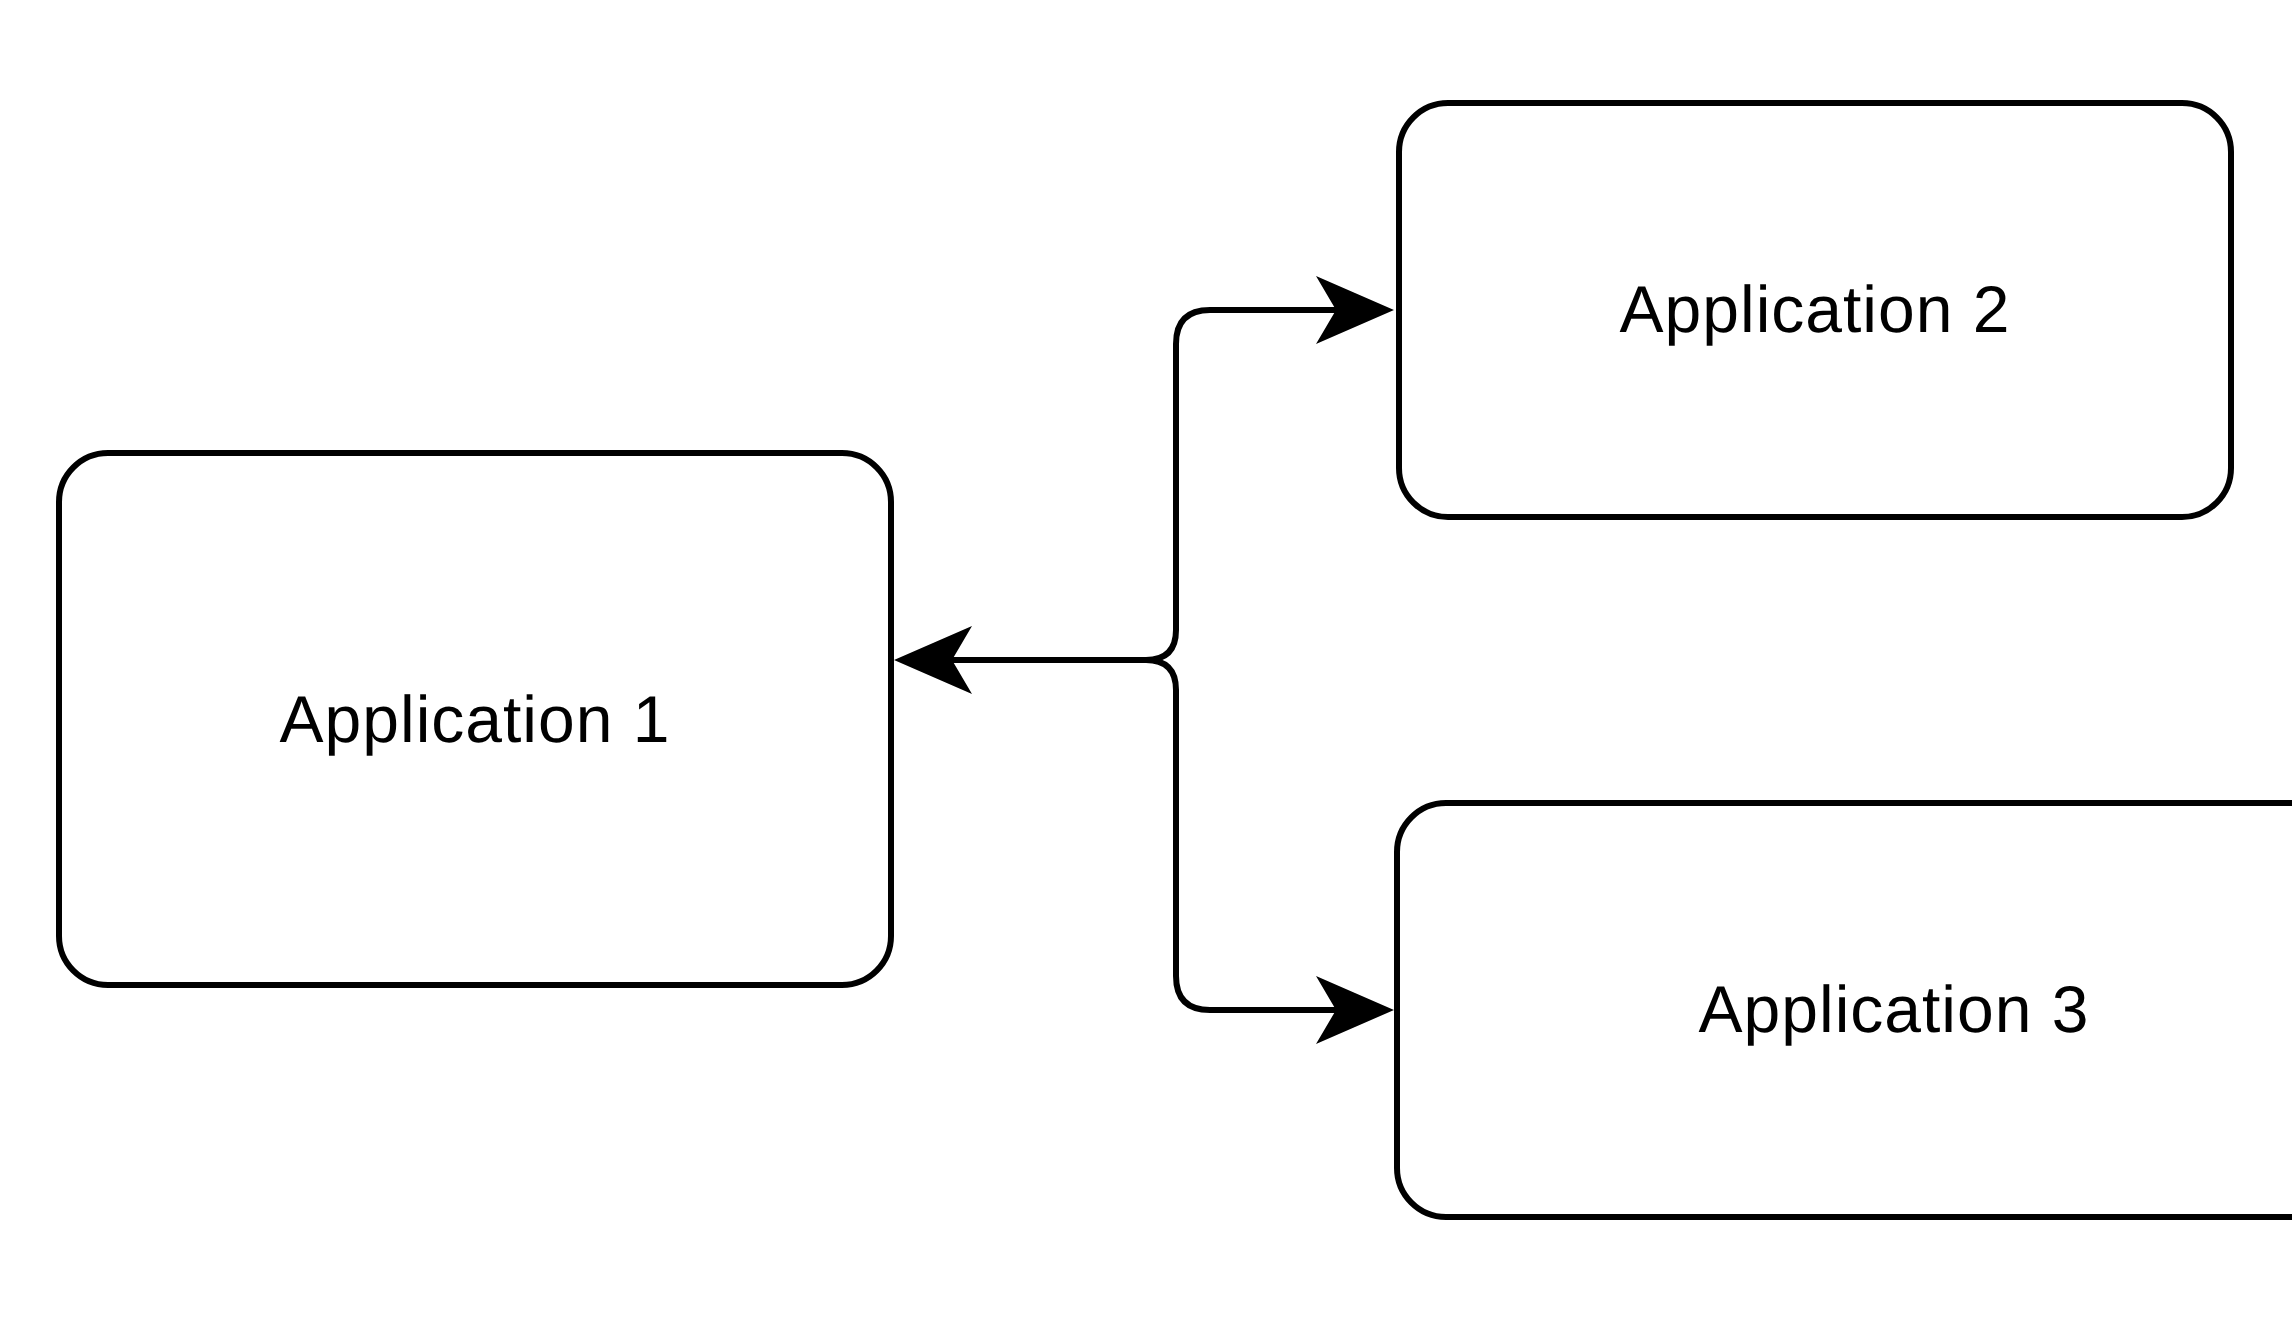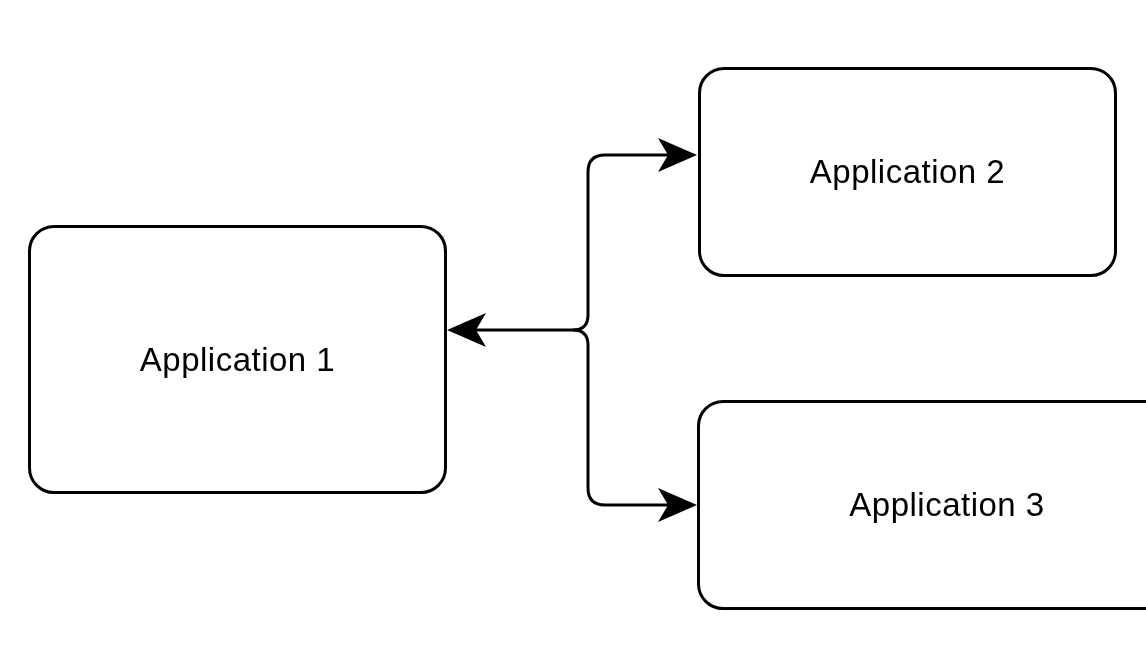--- a/index.html
+++ b/index.html
@@ -33,21 +33,21 @@
     justify-content: center;
   }
   .node-label {
     font-size: 33px;
     font-weight: 400;
     color: #000000;
     letter-spacing: 0.5px;
     white-space: nowrap;
   }
   .node-app1 { left: 28px;  top: 225px; width: 419px; height: 269px; }
-  .node-app2 { left: 698px; top: 50px;  width: 419px; height: 210px; margin-top: 17px; }
+  .node-app2 { left: 698px; top: 50px;  width: 419px; height: 210px; }
   .node-app3 { left: 697px; top: 400px; width: 500px; height: 210px; }
 </style>
 </head>
 <body>
 
 <div class="canvas">
 
   <svg class="edges-svg" viewBox="0 0 1146 666" xmlns="http://www.w3.org/2000/svg">
 
     <g>

